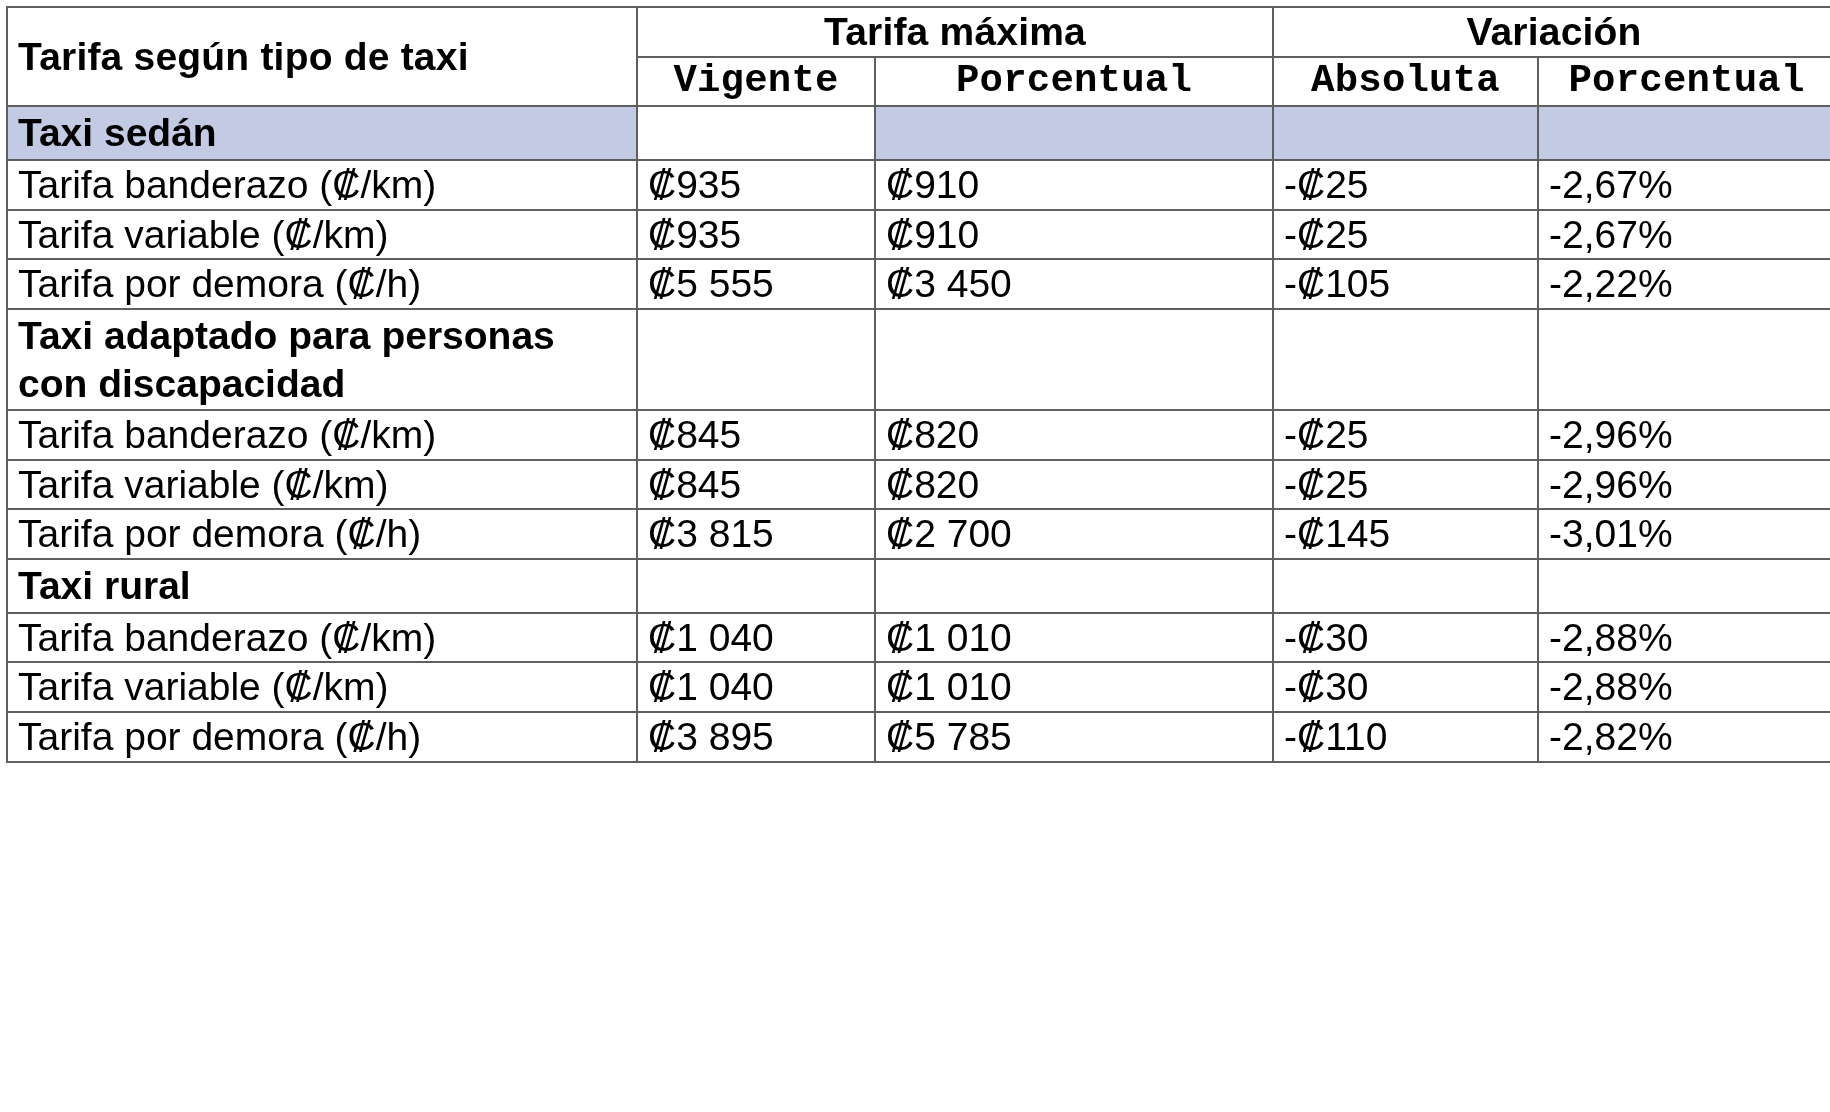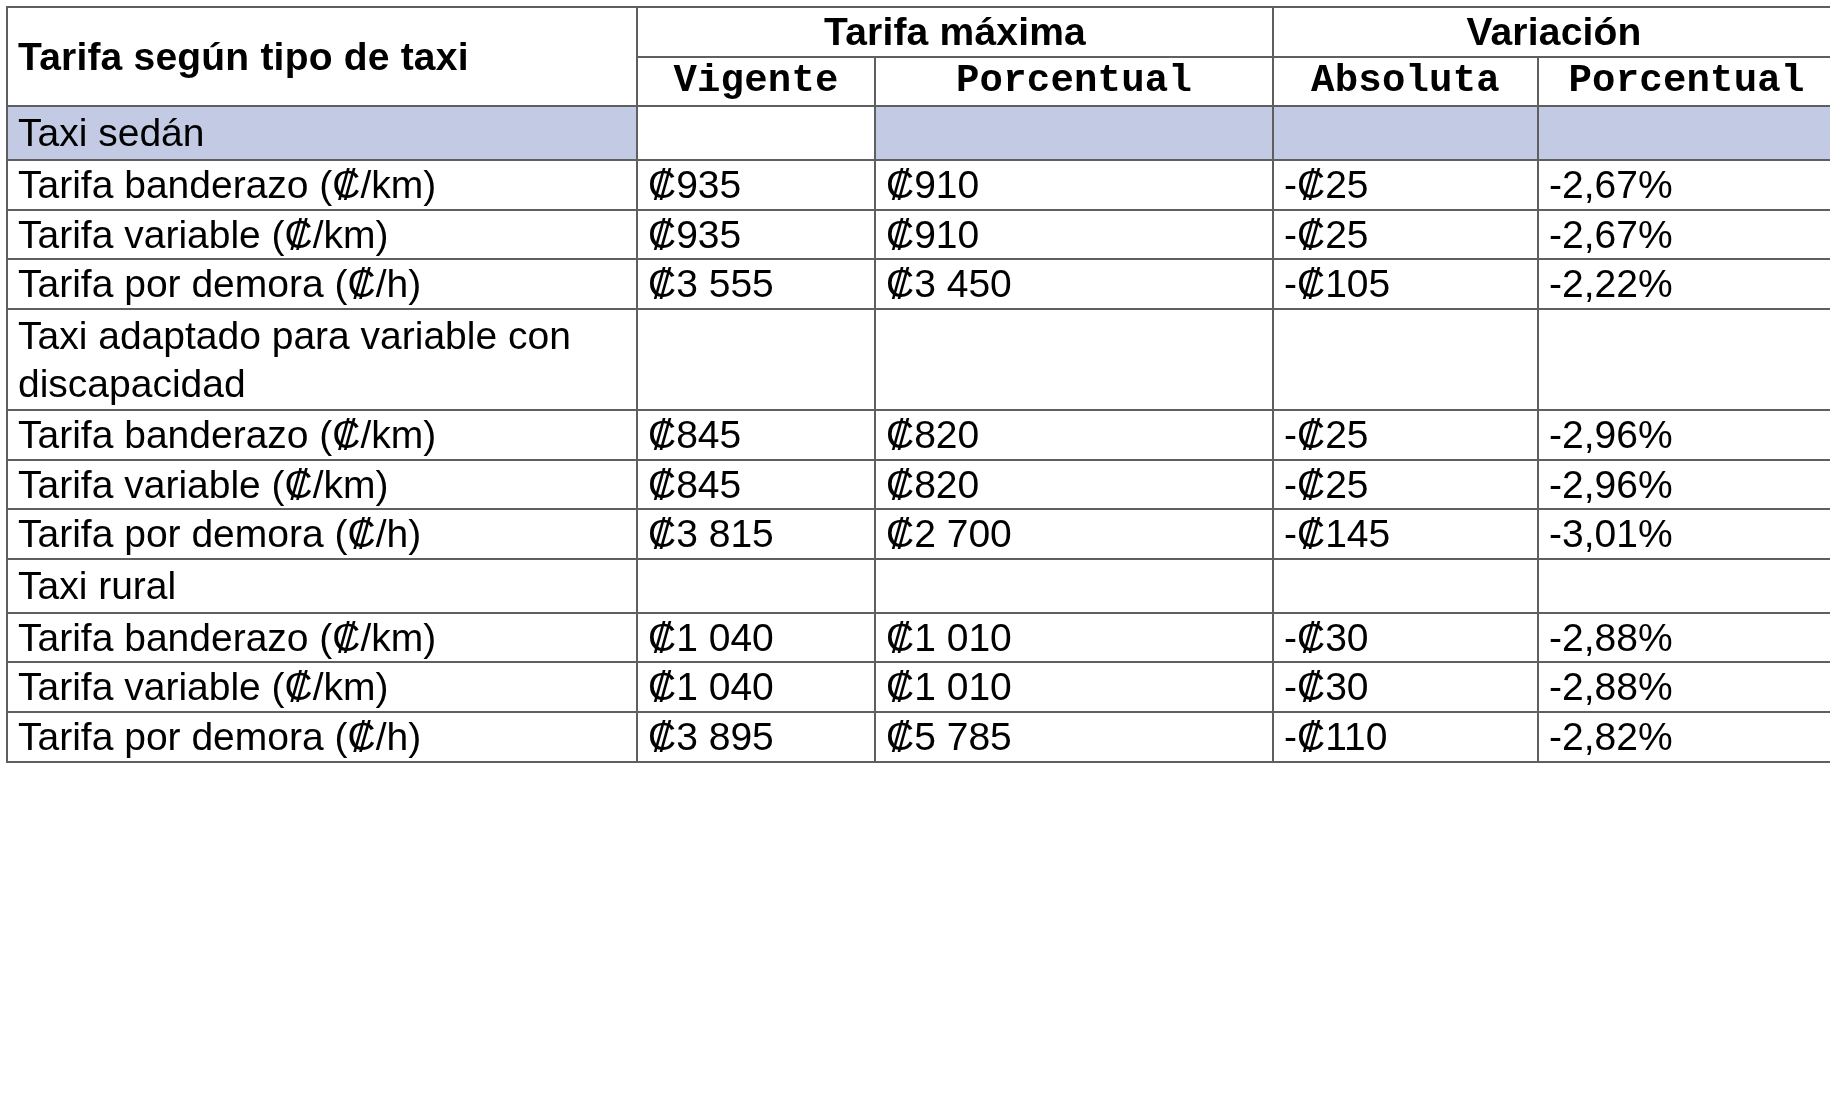--- a/index.html
+++ b/index.html
@@ -66,21 +66,21 @@
   td.label {
     text-align: left;
     padding-left: 14px;
     white-space: nowrap;
   }
   td.num {
     text-align: left;
     white-space: nowrap;
   }
   tr.group td {
-    font-weight: normal;
+    font-weight: bold;
   }
   tr.group td.label {
     white-space: normal;
     line-height: 1.22;
   }
   tr.group-shaded td {
     background: #c3cbe4;
   }
   tr.group-shaded td.label {
     background: #c3cbe4;
@@ -135,28 +135,28 @@
       <tr>
         <td class="label">Tarifa variable (₡/km)</td>
         <td class="num">₡935</td>
         <td class="num">₡910</td>
         <td class="num">-₡25</td>
         <td class="num">-2,67%</td>
       </tr>
 
       <tr>
         <td class="label">Tarifa por demora (₡/h)</td>
-        <td class="num">₡3 555</td>
+        <td class="num">₡5 555</td>
         <td class="num">₡3 450</td>
         <td class="num">-₡105</td>
         <td class="num">-2,22%</td>
       </tr>
 
       <tr class="group">
-        <td class="label">Taxi adaptado para variable con discapacidad</td>
+        <td class="label">Taxi adaptado para personas con discapacidad</td>
         <td class="num"></td>
         <td class="num"></td>
         <td class="num"></td>
         <td class="num"></td>
       </tr>
 
       <tr>
         <td class="label">Tarifa banderazo (₡/km)</td>
         <td class="num">₡845</td>
         <td class="num">₡820</td>

